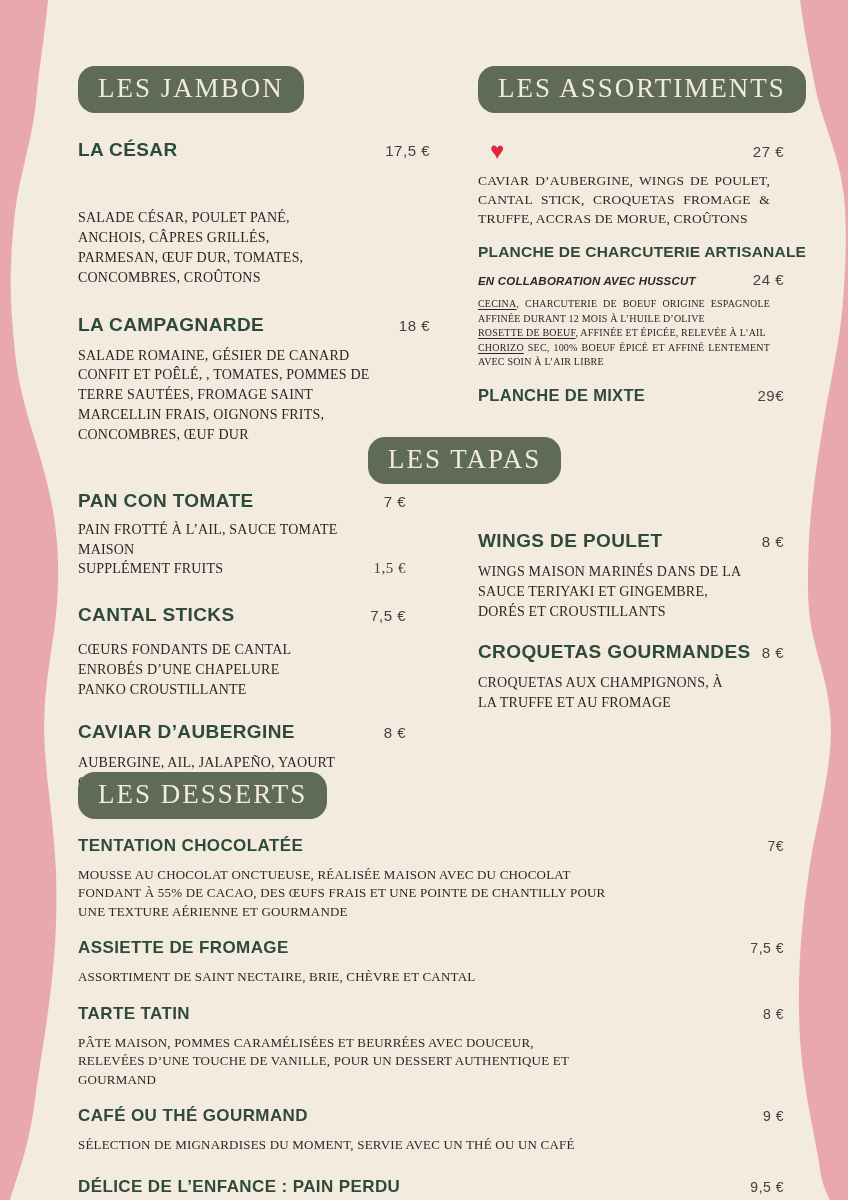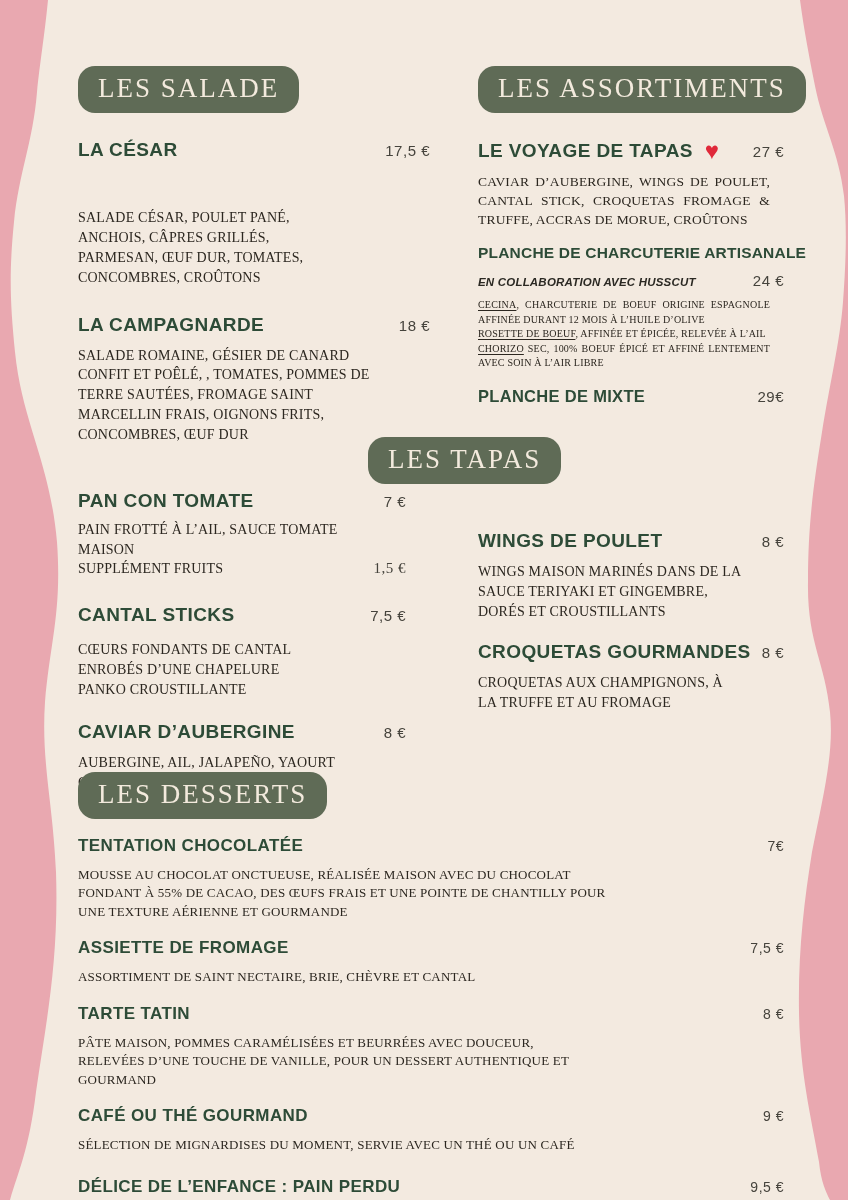--- a/index.html
+++ b/index.html
@@ -57,21 +57,21 @@
 <body>
 
 <div class="page">
 
   <svg class="bg-waves" viewBox="0 0 848 1200" aria-hidden="true">
     <path fill="#e9a8b0" d="M0,0 L48,0 C44,40 40,62 37,92 C33,142 19,172 14,222 C9,272 10,302 15,352 C22,422 50,462 57,542 C62,612 50,642 45,702 C41,762 53,802 56,872 C59,962 46,1022 36,1092 C29,1150 18,1172 10,1200 L0,1200 Z"></path>
     <path fill="#e9a8b0" d="M848,0 L800,0 C804,30 809,56 815,86 C823,126 839,152 844,196 C847,226 846,262 843,302 C840,342 830,382 822,432 C814,482 808,522 808,582 C807,642 825,662 830,712 C834,752 824,792 812,852 C804,902 798,952 799,1012 C800,1072 810,1112 819,1162 C821,1182 826,1192 830,1200 L848,1200 Z"></path>
   </svg>
 
   <div class="layer" style="left:78px; top:66px; width:352px;">
-    <div class="badge">LES SALADE</div>
+    <div class="badge">LES JAMBON</div>
 
     <div style="margin-top:26px;">
       <div class="item-head">
         <span class="item-name">LA CÉSAR</span>
         <span class="price">17,5 €</span>
       </div>
       <div class="desc" style="max-width:272px;margin-top:47px;">SALADE CÉSAR, POULET PANÉ, ANCHOIS, CÂPRES GRILLÉS, PARMESAN, ŒUF DUR, TOMATES, CONCOMBRES, CROÛTONS</div>
     </div>
 
     <div style="margin-top:26px;">
@@ -81,21 +81,20 @@
       </div>
       <div class="desc" style="max-width:292px;">SALADE ROMAINE, GÉSIER DE CANARD CONFIT ET POÊLÉ, , TOMATES, POMMES DE TERRE SAUTÉES, FROMAGE SAINT MARCELLIN FRAIS, OIGNONS FRITS, CONCOMBRES, ŒUF DUR</div>
     </div>
   </div>
 
   <div class="layer" style="left:478px; top:66px; width:306px;">
     <div class="badge">LES ASSORTIMENTS</div>
 
     <div style="margin-top:24px;">
       <div class="item-head">
-        <span class="item-name">LE VOYAGE DE TAPAS</span>
         <span class="heart">♥</span>
         <span class="price">27 €</span>
       </div>
       <div class="desc justify" style="font-size:13.5px; max-width:292px;">CAVIAR D’AUBERGINE, WINGS DE POULET, CANTAL STICK, CROQUETAS FROMAGE &amp; TRUFFE, ACCRAS DE MORUE, CROÛTONS</div>
     </div>
 
     <div style="margin-top:15px;">
       <div class="char-name">PLANCHE DE CHARCUTERIE ARTISANALE</div>
       <div class="char-subrow">
         <span class="char-sub">EN COLLABORATION AVEC HUSSCUT</span>

